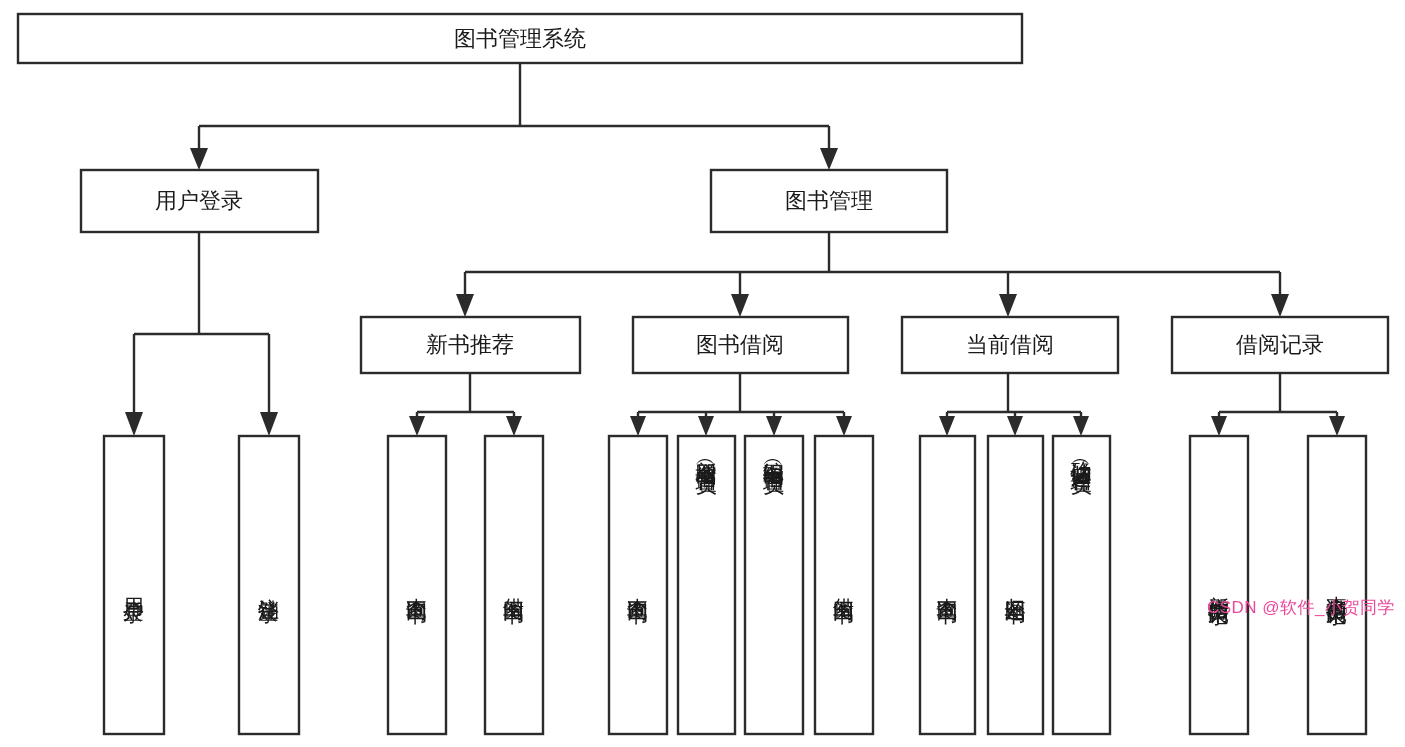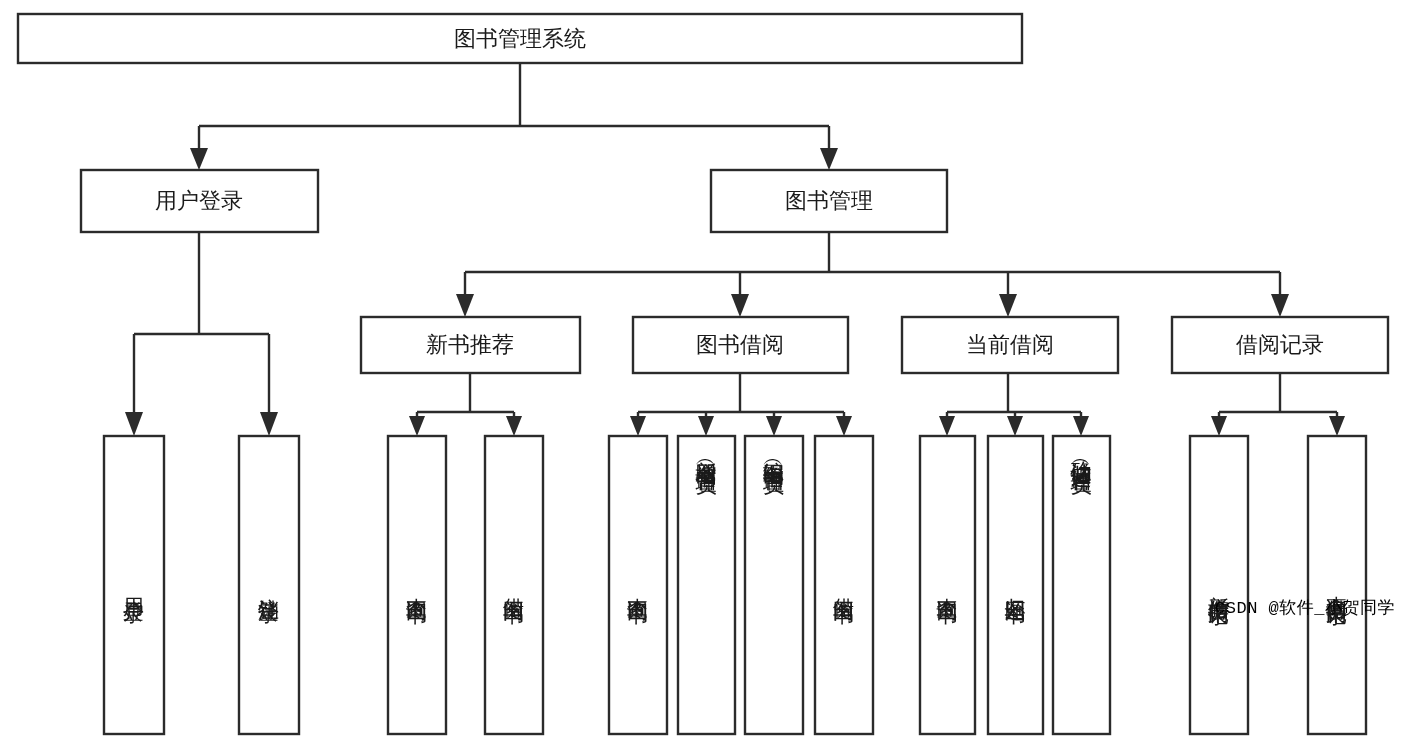--- a/index.html
+++ b/index.html
@@ -63,23 +63,23 @@
     position: absolute;
     display: flex;
     align-items: center;
     justify-content: center;
     pointer-events: none;
   }
   #watermark {
     position: absolute;
     right: 10px;
     bottom: 6px;
-    font-family: Liberation Mono, monospace;
+    font-family: Liberation Sans, sans-serif;
     font-size: 17px;
-    color: #000000;
+    color: #ec4899;
     white-space: nowrap;
     letter-spacing: 0.5px;
   }
 </style>
 </head>
 <body>
 
 <div id="diagram-root">
 
   <svg id="diagram-svg" viewBox="0 0 1405 747">

